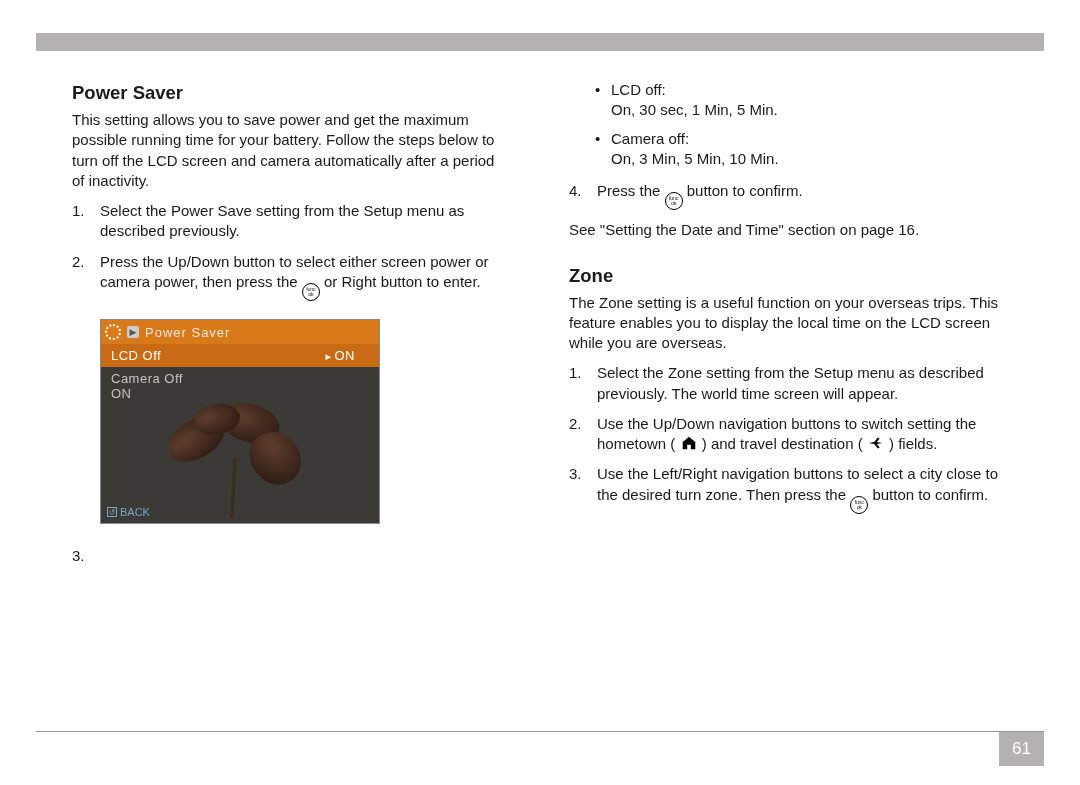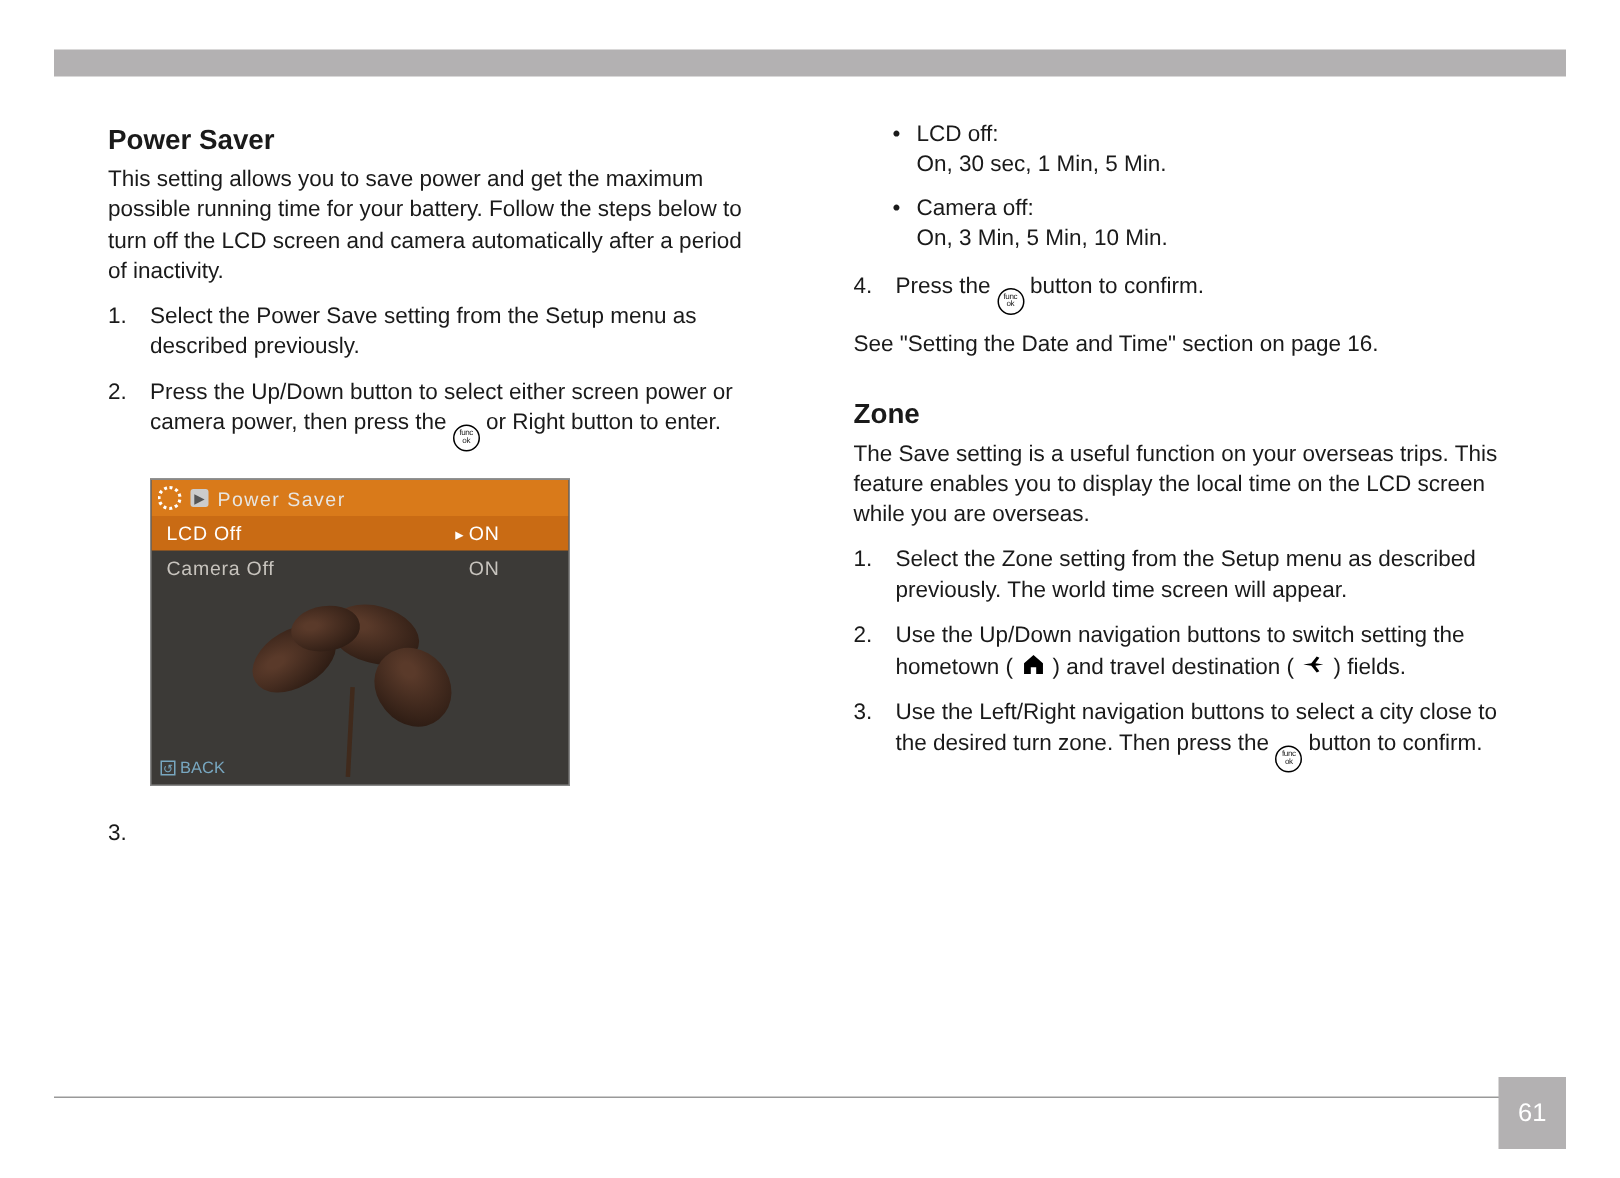--- a/index.html
+++ b/index.html
@@ -90,28 +90,28 @@
       height: 16px;
       border: 2px dotted #fff;
       border-radius: 50%;
       background: #d97a1a;
     }
     .ss-arrow { color: #555; background: #ccc; width: 12px; height: 12px; display: flex; align-items: center; justify-content: center; font-size: 9px; border-radius: 2px;}
     .ss-title { color: #e8e6e2; font-size: 13px; letter-spacing: 1px; font-family: Arial; }
     .ss-row {
       display: flex;
       justify-content: space-between;
-      padding: 4px 46px 4px 10px;
+      padding: 4px 24px 4px 10px;
       font-size: 13px;
       font-family: Arial;
       letter-spacing: 0.5px;
     }
     .ss-row-sel { background: #c96b14; color: #fff; }
     .ss-row-sel .ss-val::before { content: "▸"; margin-right: 3px; font-size: 11px; }
-    .ss-row2 { color: #c7c3bd; }
+    .ss-row2 { color: #c7c3bd; flex-direction: column; }
     .ss-flower {
       position: absolute;
       bottom: 10px;
       left: 55px;
       width: 160px;
       height: 115px;
     }
     .petal {
       position: absolute;
       width: 60px;
@@ -157,21 +157,21 @@
       left: 36px;
       right: 36px;
       bottom: 53px;
       border-top: 1px solid #999;
     }
     .page-num-box {
       position: absolute;
       right: 36px;
       bottom: 19px;
       width: 45px;
-      height: 48px;
+      height: 34px;
       background: #b3b1b2;
       color: #fff;
       font-size: 17px;
       display: flex;
       align-items: center;
       justify-content: center;
     }
   </style>
 </head>
 <body>
@@ -244,21 +244,21 @@
             <span>func</span>
             <span>ok</span>
           </span>
         <span> button to confirm.</span>
       </li>
     </ol>
 
     <p>See "Setting the Date and Time" section on page 16.</p>
 
     <h2>Zone</h2>
-    <p>The Save setting is a useful function on your overseas trips. This feature enables you to display the local time on the LCD screen while you are overseas.</p>
+    <p>The Zone setting is a useful function on your overseas trips. This feature enables you to display the local time on the LCD screen while you are overseas.</p>
     <ol>
       <li><span class="num">1.</span><span>Select the Zone setting from the Setup menu as described previously. The world time screen will appear.</span></li>
       <li><span class="num">2.</span>
         <span>Use the Up/Down navigation buttons to switch setting the hometown ( </span>
         <svg class="home-icon" viewBox="0 0 20 20">
             <path d="M3 9 L10 3 L17 9 L17 17 L12 17 L12 12 L8 12 L8 17 L3 17 Z" fill="#000"></path>
           </svg>
         <span> ) and travel destination ( </span>
         <svg class="plane-icon" viewBox="0 0 20 20">
             <path d="M2 10 L8 9 L12 4 L14 5 L11 9 L17 10 L11 11 L14 15 L12 16 L8 11 Z" fill="#000"></path>

